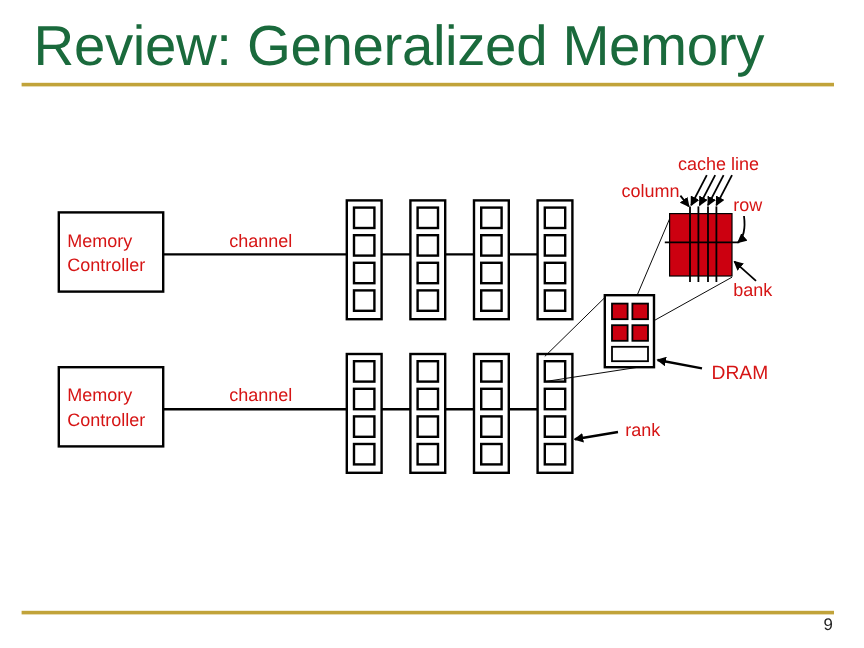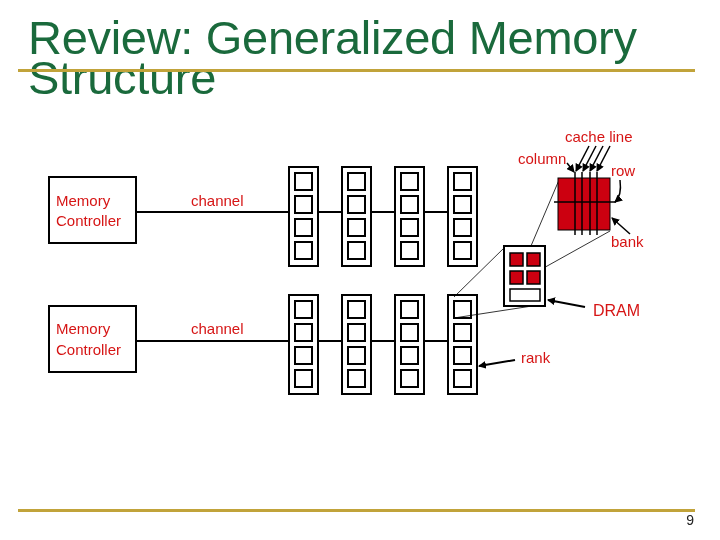--- a/index.html
+++ b/index.html
@@ -10,21 +10,20 @@
     .rule { position: absolute; height: 3px; background: #c1a33a; }
     .page-num { position: absolute; right: 26px; top: 512px; font-size: 14px; color: #222; }
     svg { position: absolute; left: 0; top: 0; }
     .lbl { font-family: "Liberation Sans", sans-serif; fill: #d61515; }
   </style>
 </head>
 <body>
 
 <div class="title">
   <div>Review: Generalized Memory</div>
-  <div>Structure</div>
 </div>
 <div class="rule" style="left:18px; top:69px; width:677px;"></div>
 <div class="rule" style="left:18px; top:509px; width:677px;"></div>
 <div class="page-num">9</div>
 
 <svg width="720" height="540" viewBox="0 0 720 540">
   <defs>
     <marker id="arr" markerWidth="8" markerHeight="8" refX="7" refY="4" orient="auto" markerUnits="userSpaceOnUse">
       <path d="M0,0 L8,4 L0,8 z" fill="#000"></path>
     </marker>

